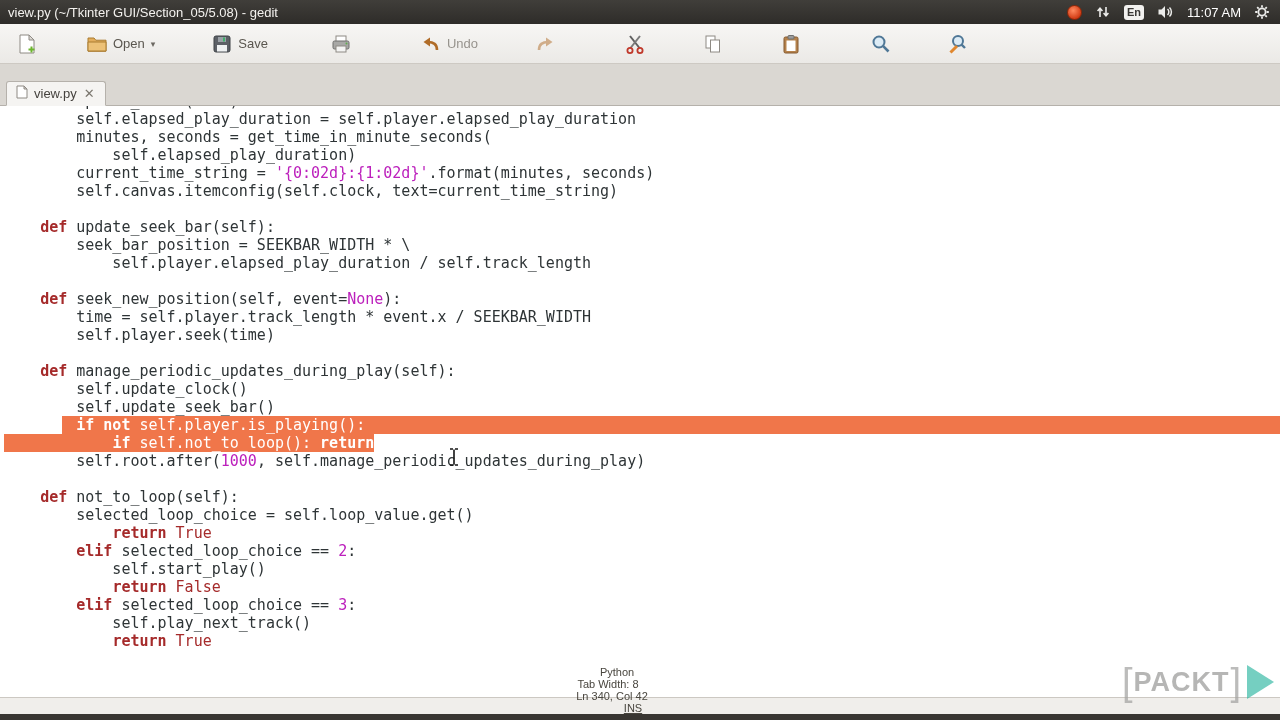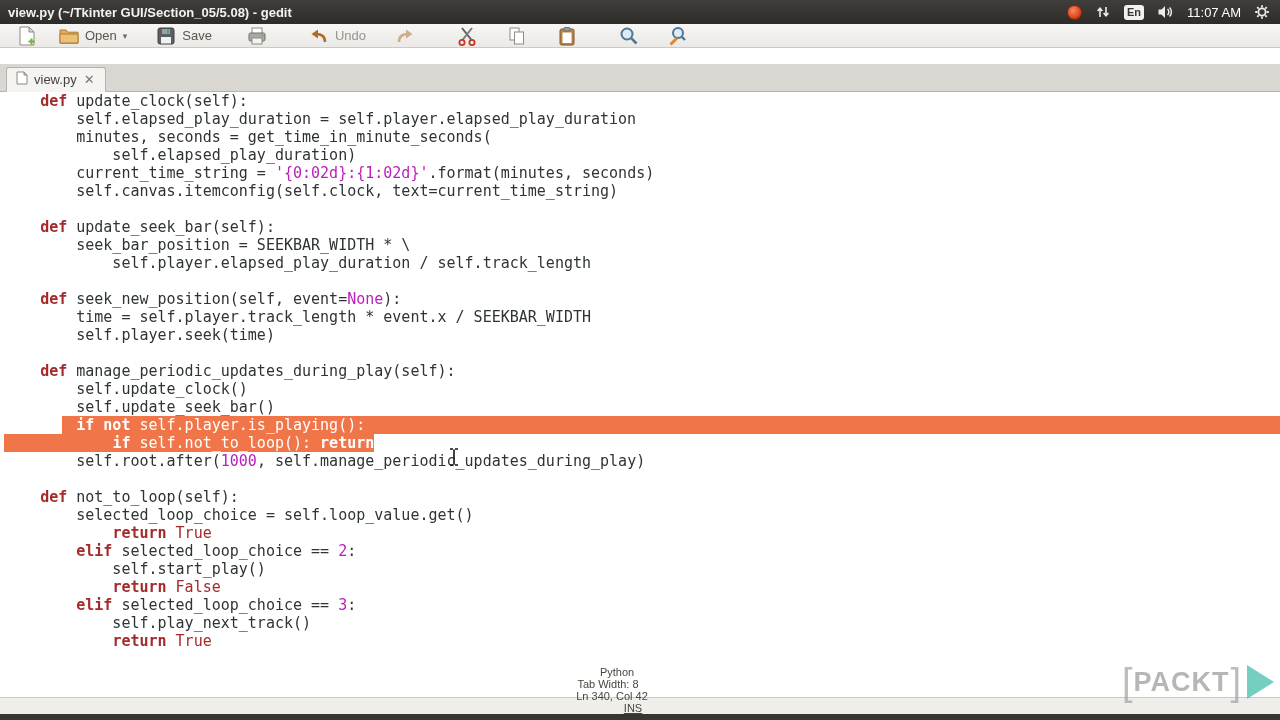--- a/index.html
+++ b/index.html
@@ -2,44 +2,44 @@
 <html><head>
 <meta charset="utf-8">
 <style>
   html,body{margin:0;padding:0;}
   body{width:1280px;height:720px;position:relative;overflow:hidden;background:#fff;
        font-family:"Liberation Sans", sans-serif;}
 
   
   .top-panel{position:absolute;top:0;left:0;right:0;height:24px;
     background:linear-gradient(#403e3a,#2e2c29);display:flex;align-items:center;color:#fff;z-index:30;}
-  .panel-title{flex:1;font-size:13px;font-weight:bold;padding-left:8px;color:#f4f2ef;
+  .panel-title{flex:1;font-size:13px;font-weight:normal;padding-left:8px;color:#f4f2ef;
     white-space:nowrap;overflow:hidden;}
   .tray{display:flex;align-items:center;gap:13px;padding-right:10px;}
   .tray svg{display:block;}
   .rec-dot{width:13px;height:13px;border-radius:50%;
     background:radial-gradient(circle at 40% 35%, #ff8a5f, #d23c16 70%);border:1px solid #8e2708;}
   .kbd-box{background:#f2f1ef;color:#3a3835;font-size:11px;font-weight:bold;
     border-radius:3px;padding:1px 3px;line-height:13px;}
   .clock-text{font-size:13px;color:#fff;}
 
   
-  .toolbar{position:absolute;top:24px;left:0;right:0;height:24px;box-sizing:border-box;
+  .toolbar{position:absolute;top:24px;left:0;right:0;height:40px;box-sizing:border-box;
     background:linear-gradient(#f7f6f4,#ebe9e6);border-bottom:1px solid #cdc9c3;
-    display:flex;align-items:center;padding-left:10px;z-index:20;}
+    display:flex;align-items:center;padding-left:10px;z-index:20;gap:28px;}
   .tbtn{display:flex;align-items:center;gap:5px;padding:4px 6px;border-radius:3px;
     color:#56524d;font-size:13px;}
   .tbtn svg{display:block;}
   .tlabel{color:#5a564f;}
   .tlabel.dim{color:#97938d;}
   .caret{font-size:9px;color:#6c6862;margin-left:1px;}
   .gap8{margin-left:8px;}.gap16{margin-left:16px;}.gap22{margin-left:22px;}.gap28{margin-left:28px;}
 
   
-  .tabbar{position:absolute;top:64px;left:0;right:0;height:28px;box-sizing:border-box;
+  .tabbar{position:absolute;top:64px;left:0;right:0;height:42px;box-sizing:border-box;
     background:#dad7d2;border-bottom:1px solid #b5b1ab;display:flex;align-items:flex-end;
     padding-left:6px;z-index:20;}
   .tab{height:23px;background:#f5f4f2;border:1px solid #b5b1ab;border-bottom:1px solid #f5f4f2;
     border-radius:3px 3px 0 0;display:flex;align-items:center;gap:6px;padding:0 9px;
     font-size:13px;color:#45423e;margin-bottom:-1px;}
   .tab-close{color:#7b776f;font-size:13px;line-height:13px;padding:0 1px;cursor:default;}
 
   
   .editor{position:absolute;top:91px;left:0;right:0;bottom:22px;background:#fff;
     overflow:hidden;padding:1px 0 0 4px;

